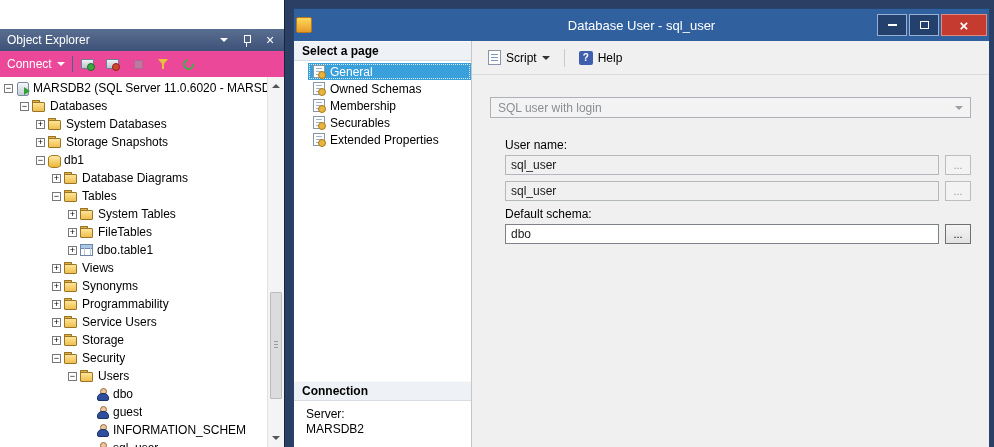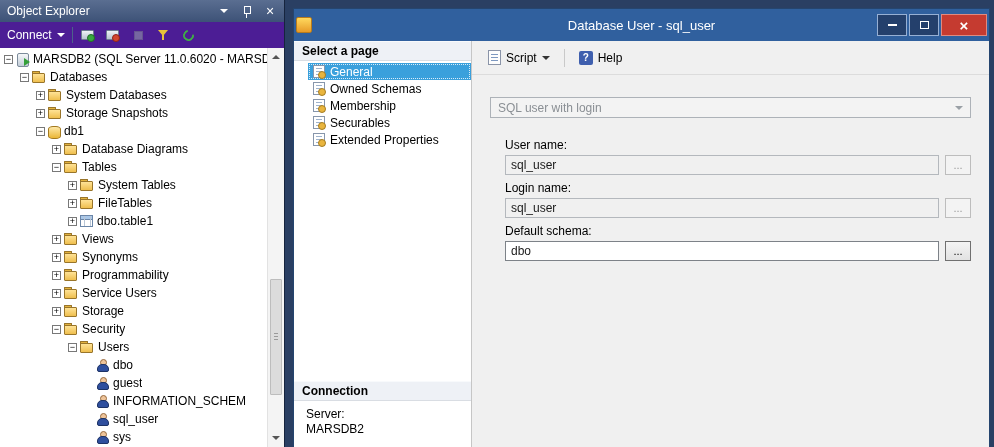--- a/index.html
+++ b/index.html
@@ -3,31 +3,31 @@
 <meta charset="utf-8">
 <style>
   * { margin:0; padding:0; box-sizing:border-box; }
   body { font-family:"Liberation Sans", sans-serif; background:#10182a; }
   .screen { position:relative; width:994px; height:447px; overflow:hidden; background:#2a3f63; }
 
   
   .oe { position:absolute; left:0; top:0; width:285px; height:447px; display:flex; flex-direction:column;
         background:#fff; border-right:1px solid #16243e; }
   .oe-titlebar { flex:0 0 22px; background:linear-gradient(#5a6e91,#3d5277); color:#fff; display:flex;
-        align-items:center; padding:0 7px; font-size:12px; }
+        align-items:center; padding:0 7px; font-size:12px;margin-top:29px; }
   .oe-titlebar .title { flex:1; }
   .oe-tb-icons { display:flex; gap:9px; align-items:center; }
   .oe-tb-btn { display:inline-flex; align-items:center; justify-content:center; width:14px; height:16px; }
   .chev-down { width:0; height:0; border-left:4px solid transparent; border-right:4px solid transparent; border-top:4px solid #fff; }
   .pin-icon { position:relative; width:10px; height:13px; }
   .pin-icon::before { content:''; position:absolute; left:2px; top:1px; width:5px; height:6px; border:1px solid #fff; }
   .pin-icon::after  { content:''; position:absolute; left:4px; top:9px; width:1px; height:4px; background:#fff; }
   .oe-close { color:#fff; font-size:14px; line-height:1; }
 
-  .oe-toolbar { flex:0 0 26px; background:#4c1d95; display:flex; align-items:center; padding:0 7px; gap:7px; }
+  .oe-toolbar { flex:0 0 26px; background:#ec4899; display:flex; align-items:center; padding:0 7px; gap:7px; }
   .connect-btn { color:#fff; font-size:12px; display:inline-flex; align-items:center; gap:5px; cursor:default; }
   .connect-btn .chev-down { border-top-color:#fff; }
   .tb-sep { width:1px; height:16px; background:#4d628a; }
   .tb-group { display:flex; gap:8px; align-items:center; }
   .tb-ico { width:17px; height:17px; display:inline-flex; align-items:center; justify-content:center; }
 
   .ico-connect-server, .ico-disconnect { position:relative; width:14px; height:13px; }
   .ico-connect-server::before, .ico-disconnect::before { content:''; position:absolute; left:0; top:1px; width:11px; height:8px;
         background:linear-gradient(#eef2f6,#b9c4d0); border:1px solid #6f7f92; border-radius:1px; }
   .ico-connect-server::after { content:''; position:absolute; right:0; bottom:0; width:6px; height:6px; border-radius:50%;
@@ -368,21 +368,20 @@
           <div class="combo">
             <span>SQL user with login</span>
             <span class="combo-arrow"></span>
           </div>
           <div class="findent">
             <label class="flabel">User name:</label>
             <div class="frow">
               <div class="textbox">sql_user</div>
               <button class="browse">...</button>
             </div>
-            <label class="flabel">Login name:</label>
             <div class="frow">
               <div class="textbox">sql_user</div>
               <button class="browse">...</button>
             </div>
             <label class="flabel">Default schema:</label>
             <div class="frow">
               <div class="textbox white">dbo</div>
               <button class="browse enabled">...</button>
             </div>
           </div>

